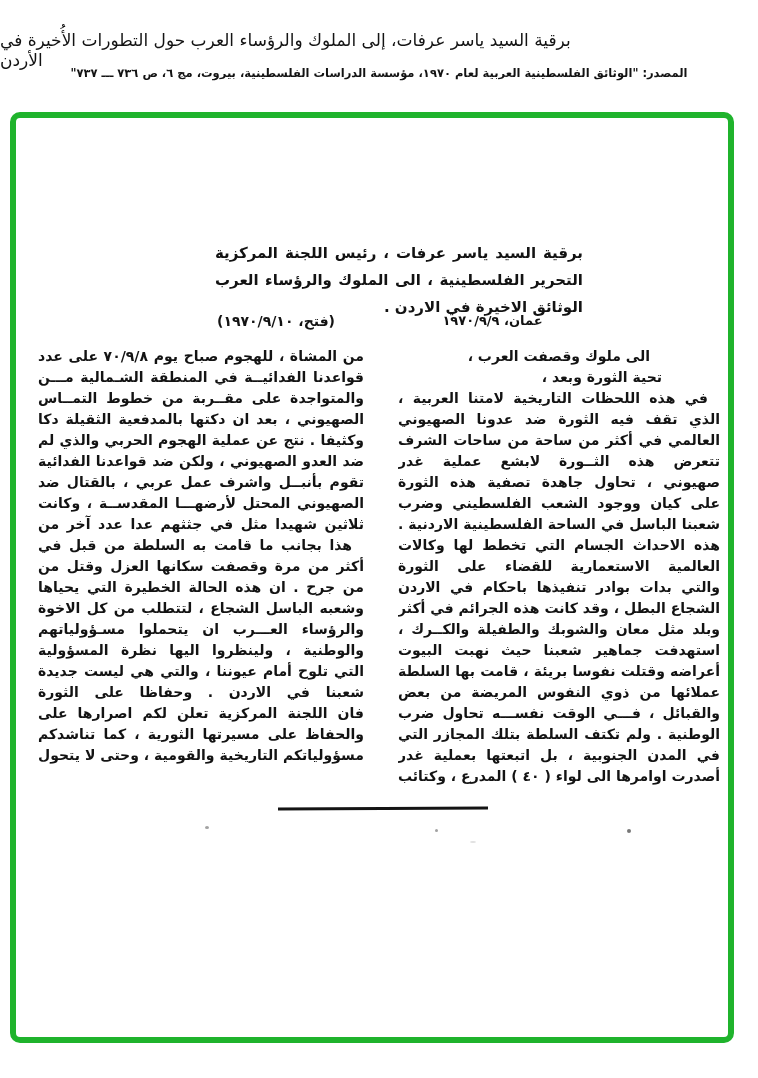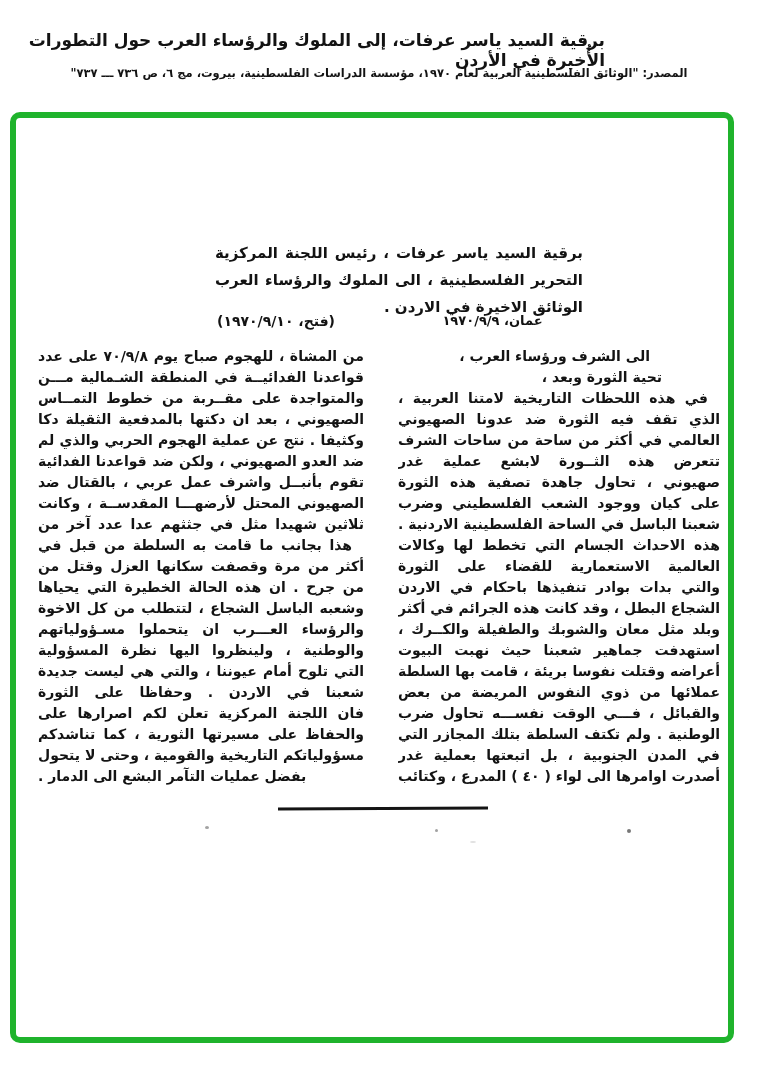--- a/index.html
+++ b/index.html
@@ -1,21 +1,21 @@
 <!DOCTYPE html>
 <html lang="ar"><head>
 <meta charset="utf-8">
 <style>
   html,body{margin:0;padding:0;background:#ffffff;}
   body{width:758px;height:1078px;position:relative;overflow:hidden;
        font-family:"DejaVu Sans","Liberation Sans",sans-serif;color:#131313;}
   .abs{position:absolute;}
   
-  .page-title{top:30px;left:0;width:605px;text-align:right;direction:rtl;
-              font-size:17px;font-weight:700;letter-spacing:0;}
+  .page-title{top:30px;left:0;width:605px;text-align:left;direction:rtl;
+              font-size:17px;font-weight:400;letter-spacing:0;}
   .page-source{top:66px;left:0;width:758px;text-align:center;direction:rtl;
                font-size:11.5px;font-weight:700;}
   
   .frame{left:10px;top:112px;width:724px;height:931px;box-sizing:border-box;
          border:6px solid #1fb32c;border-radius:10px;background:#ffffff;}
   
   .doc-heading{left:215px;top:240px;width:368px;direction:rtl;
                font-size:15px;font-weight:700;}
   .doc-heading .line{height:27px;line-height:27px;font-size:15px;}
   
@@ -54,21 +54,21 @@
 <div class="abs doc-heading">
     <div class="line">برقية السيد ياسر عرفات ، رئيس اللجنة المركزية لمنظمة</div>
     <div class="line">التحرير الفلسطينية ، الى الملوك والرؤساء العرب حول</div>
     <div class="line end">الوثائق الاخيرة في الاردن .</div>
   </div>
 
 <div class="abs date-right">عمان، ١٩٧٠/٩/٩</div>
 <div class="abs date-left">(فتح، ١٩٧٠/٩/١٠)</div>
 
 <div class="abs col col-right">
-    <div class="line salute">الى الشرف ورؤساء العرب ،</div>
+    <div class="line salute">الى ملوك وقصفت العرب ،</div>
     <div class="line salute2">تحية الثورة وبعد ،</div>
     <div class="line indent">في هذه اللحظات التاريخية لامتنا العربية ، وفي الوقت</div>
     <div class="line">الذي تقف فيه الثورة ضد عدونا الصهيوني والاستعمار</div>
     <div class="line">العالمي في أكثر من ساحة من ساحات الشرف والفداء</div>
     <div class="line">تتعرض هذه الثــورة لابشع عملية غدر اسـتعمــاري</div>
     <div class="line">صهيوني ، تحاول جاهدة تصفية هذه الثورة والقضاء</div>
     <div class="line">على كيان ووجود الشعب الفلسطيني وضرب جماهير</div>
     <div class="line">شعبنا الباسل في الساحة الفلسطينية الاردنية . امام</div>
     <div class="line">هذه الاحداث الجسام التي تخطط لها وكالات الاستخبارات</div>
     <div class="line">العالمية الاستعمارية للقضاء على الثورة الفلسطينية ،</div>
@@ -98,20 +98,19 @@
     <div class="line">أكثر من مرة وقصفت سكانها العزل وقتل من قتل وجرح</div>
     <div class="line">من جرح . ان هذه الحالة الخطيرة التي يحياها الاردن</div>
     <div class="line">وشعبه الباسل الشجاع ، لتتطلب من كل الاخوة الملوك</div>
     <div class="line">والرؤساء العـــرب ان يتحملوا مسـؤولياتهم التاريخيـــة</div>
     <div class="line">والوطنية ، ولينظروا اليها نظرة المسؤولية والخطورة</div>
     <div class="line">التي تلوح أمام عيوننا ، والتي هي ليست جديدة على</div>
     <div class="line">شعبنا في الاردن . وحفاظا على الثورة الفلسطينية ،</div>
     <div class="line">فان اللجنة المركزية تعلن لكم اصرارها على المضي قدما</div>
     <div class="line">والحفاظ على مسيرتها الثورية ، كما تناشدكم ان تتحملوا</div>
     <div class="line">مسؤولياتكم التاريخية والقومية ، وحتى لا يتحول الاردن</div>
-    <div class="line lastleft">بفضل عمليات التآمر البشع الى الدمار .</div>
   </div>
 
 <div class="abs closing-rule"></div>
 <div class="abs speck s1"></div>
 <div class="abs speck s2"></div>
 <div class="abs speck s3"></div>
 <div class="abs speck s4"></div>
 
 </body></html>

